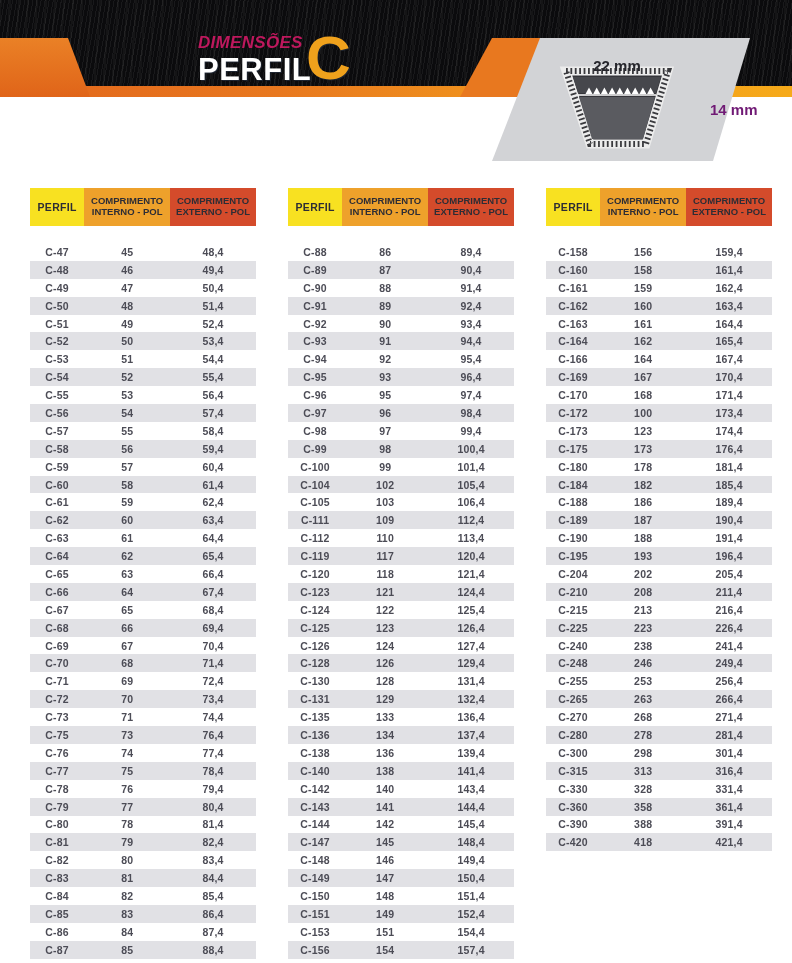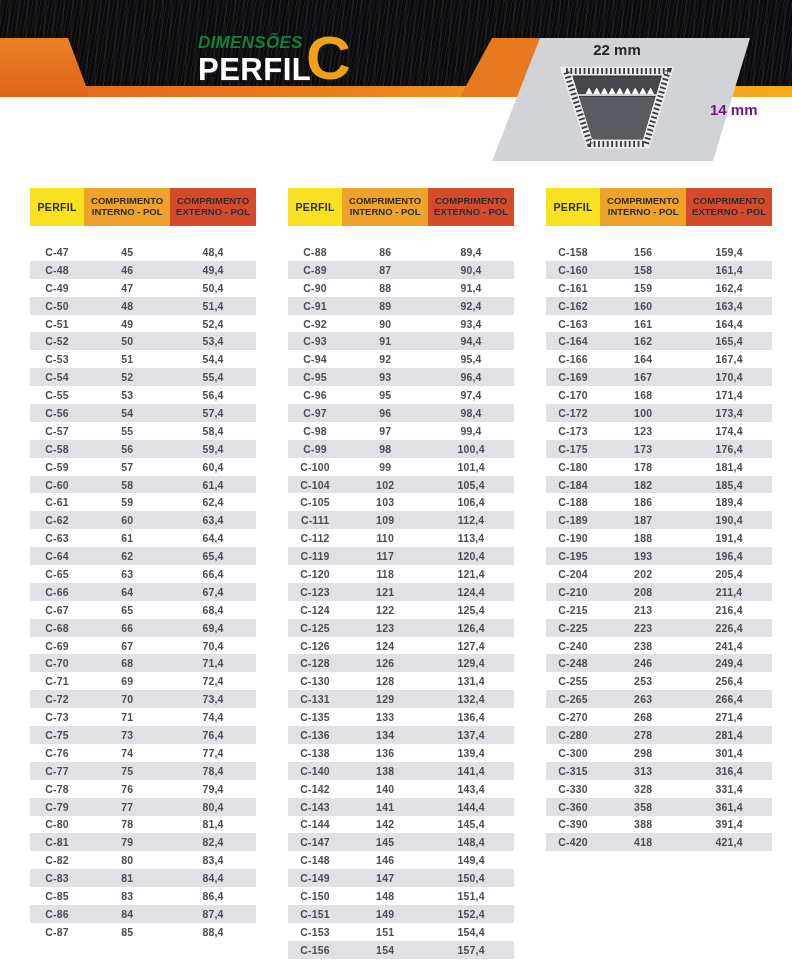--- a/index.html
+++ b/index.html
@@ -10,27 +10,27 @@
   .banner{position:absolute;top:0;left:0;width:792px;height:175px;}
   .banner-black{position:absolute;top:0;left:0;width:792px;height:86px;background:#0b0b0d;
     background-image:repeating-linear-gradient(100deg,rgba(255,255,255,.06) 0 1px,transparent 1px 4px),
                      repeating-linear-gradient(94deg,rgba(255,255,255,.04) 0 2px,transparent 2px 9px);}
   .banner-strip{position:absolute;top:86px;left:0;width:792px;height:11px;
     background:linear-gradient(90deg,#e2661b 0%,#e8781f 35%,#f29a1c 70%,#f6aa1a 100%);}
   .left-orange{position:absolute;top:38px;left:0;width:90px;height:59px;
     background:linear-gradient(180deg,#ea8126,#e06419);
     clip-path:polygon(0 0,68px 0,86px 48px,90px 59px,0 59px);}
   .title-block{position:absolute;top:34px;left:198px;width:102px;text-align:center;}
-  .kicker{color:#15803d;font-size:17px;font-weight:bold;font-style:italic;letter-spacing:.3px;line-height:1;}
+  .kicker{color:#be185d;font-size:17px;font-weight:bold;font-style:italic;letter-spacing:.3px;line-height:1;}
   .main-title{color:#ffffff;font-size:31px;font-weight:bold;letter-spacing:.5px;line-height:1;margin-top:3px;
     text-shadow:1px 1px 0 #1d2430;}
   .profile-letter{position:absolute;top:27px;left:306px;color:#efa11c;font-size:62px;font-weight:800;line-height:1;
     text-shadow:1px 1px 0 #1d2430;}
   .banner-svg{position:absolute;top:0;left:440px;width:352px;height:175px;}
-  .belt-label-top{position:absolute;top:41px;left:575px;width:84px;text-align:center;
+  .belt-label-top{position:absolute;top:57px;left:575px;width:84px;text-align:center;
     color:#26262c;font-size:15px;font-weight:600;}
   .belt-label-side{position:absolute;top:101px;left:666px;width:64px;text-align:left;
     color:#701a75;font-size:15px;font-weight:600;margin-left:44px;}
 
   
   .table{position:absolute;top:188px;width:226px;}
   .t1{left:30px;} .t2{left:288px;} .t3{left:546px;}
   .thead{display:flex;height:38px;}
   .hcell{display:flex;flex-direction:column;justify-content:center;text-align:center;
     color:#2d2d35;font-weight:bold;line-height:1.15;}
@@ -274,20 +274,25 @@
           <div class="tcell c0">C-82</div>
           <div class="tcell c1">80</div>
           <div class="tcell c2">83,4</div>
         </div>
         <div class="trow">
           <div class="tcell c0">C-83</div>
           <div class="tcell c1">81</div>
           <div class="tcell c2">84,4</div>
         </div>
         <div class="trow">
+          <div class="tcell c0">C-84</div>
+          <div class="tcell c1">82</div>
+          <div class="tcell c2">85,4</div>
+        </div>
+        <div class="trow">
           <div class="tcell c0">C-85</div>
           <div class="tcell c1">83</div>
           <div class="tcell c2">86,4</div>
         </div>
         <div class="trow">
           <div class="tcell c0">C-86</div>
           <div class="tcell c1">84</div>
           <div class="tcell c2">87,4</div>
         </div>
         <div class="trow">

